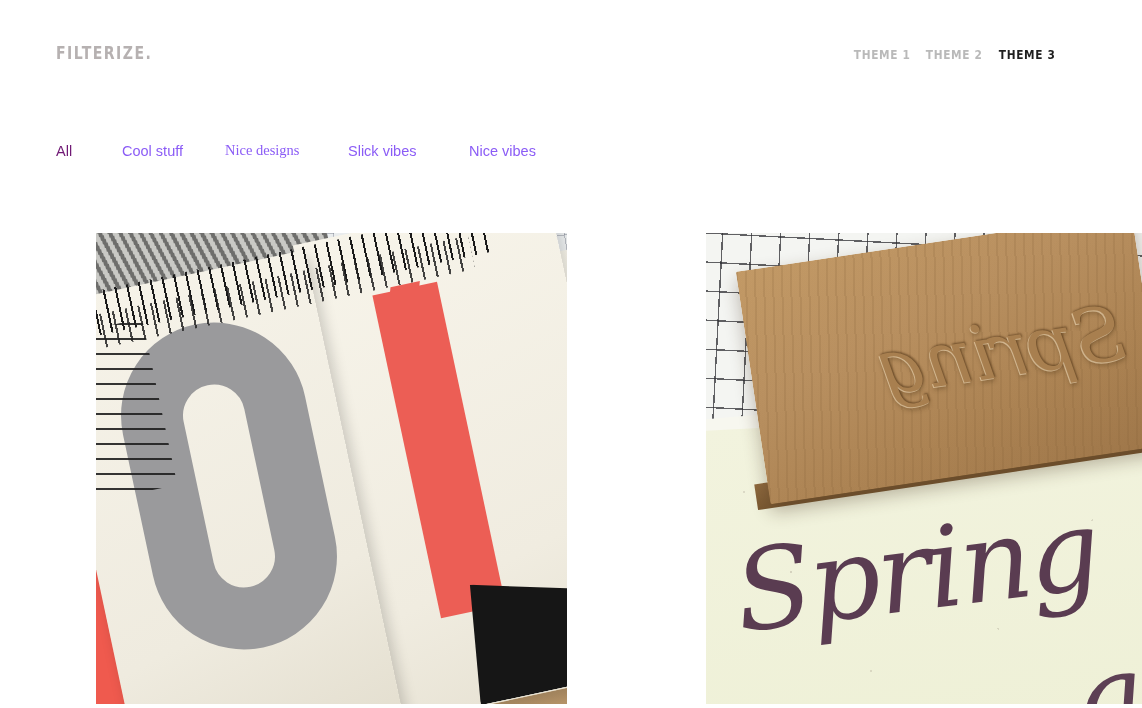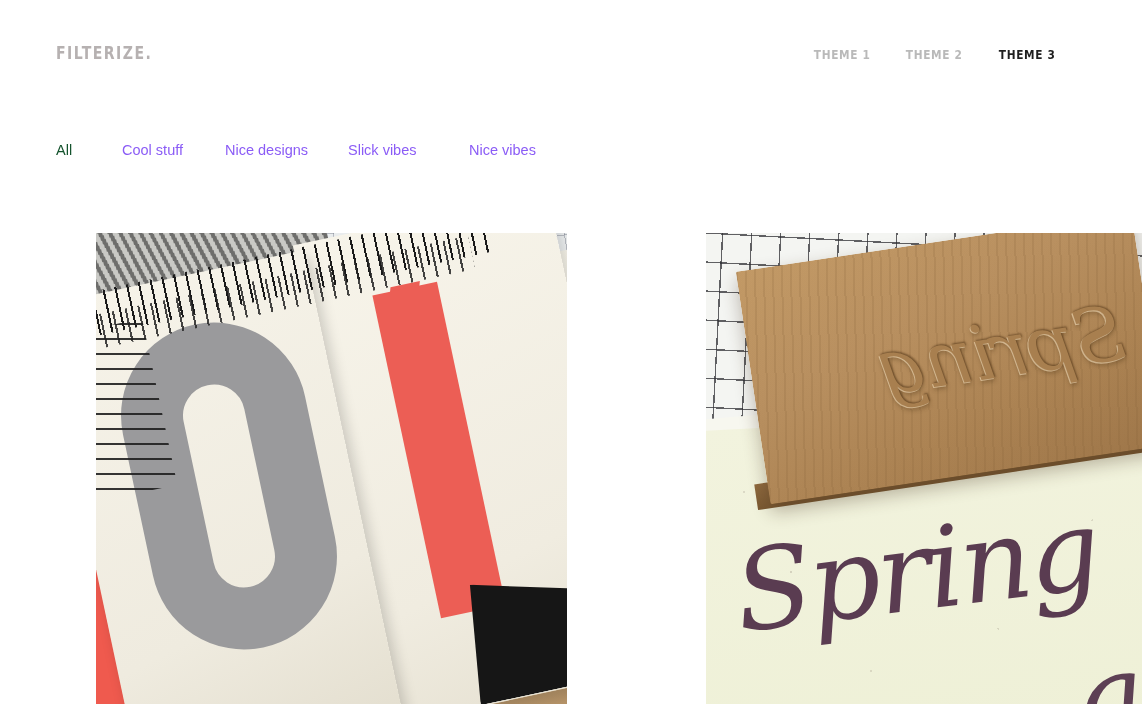--- a/index.html
+++ b/index.html
@@ -36,21 +36,21 @@
     font-family: "DejaVu Sans Condensed", "Liberation Sans Narrow", "Liberation Sans", sans-serif;
     transform: scaleX(0.92);
     transform-origin: left center;
     white-space: nowrap;
   }
   .main-nav {
     position: absolute;
     right: 85px; top: 47px;
     display: flex;
     align-items: center;
-    gap: 32px;
+    gap: 12px;
     margin-left: 21px;
   }
   .nav-link {
     font-size: 12.5px;
     letter-spacing: 0.7px;
     color: #b9b9b9;
     text-decoration: none;
     white-space: nowrap;
     font-weight: 700;
     font-family: "DejaVu Sans Condensed", "Liberation Sans Narrow", "Liberation Sans", sans-serif;
@@ -68,24 +68,24 @@
     display: flex;
     align-items: center;
   }
   .filter-item {
     font-size: 14.5px;
     color: #8b5cf6;
     white-space: nowrap;
     cursor: pointer;
     font-family: "Liberation Sans", sans-serif;
   }
-  .filter-item.is-active { color: #14532d; }
+  .filter-item.is-active { color: #701a75; }
   .filter-item:nth-child(1) { width: 66px; }
   .filter-item:nth-child(2) { width: 103px; }
-  .filter-item:nth-child(3) { width: 123px; }
+  .filter-item:nth-child(3) { width: 123px; font-family: Liberation Serif, serif; }
   .filter-item:nth-child(4) { width: 121px; }
 
   
   .gallery {
     position: absolute;
     left: 56px; top: 217px;
     width: 1002px;
     display: flex;
     gap: 59px;
   }

